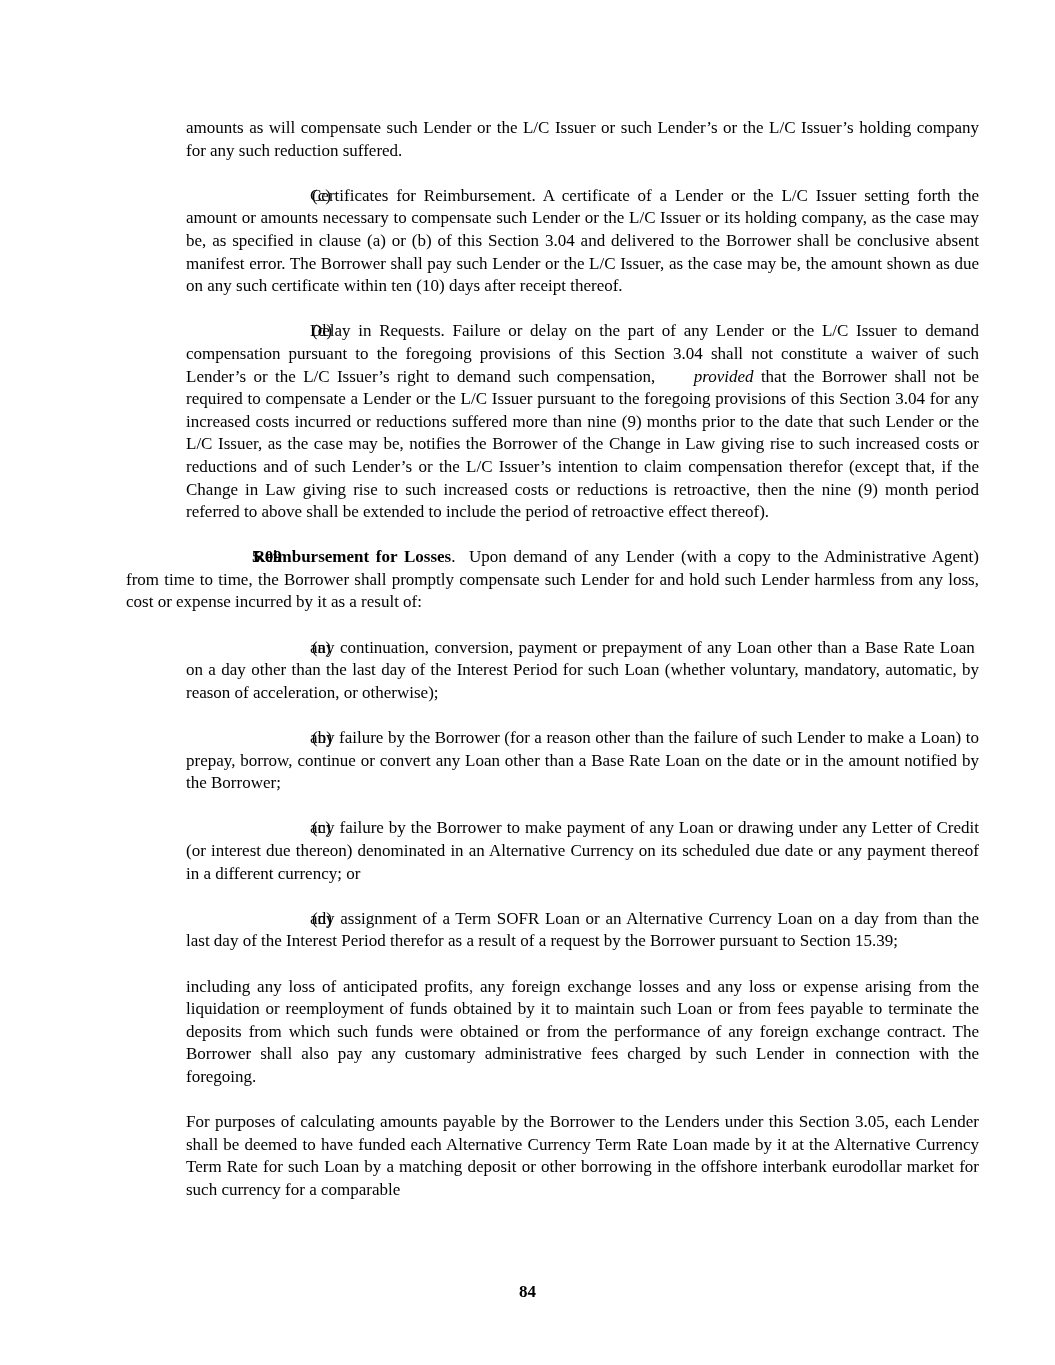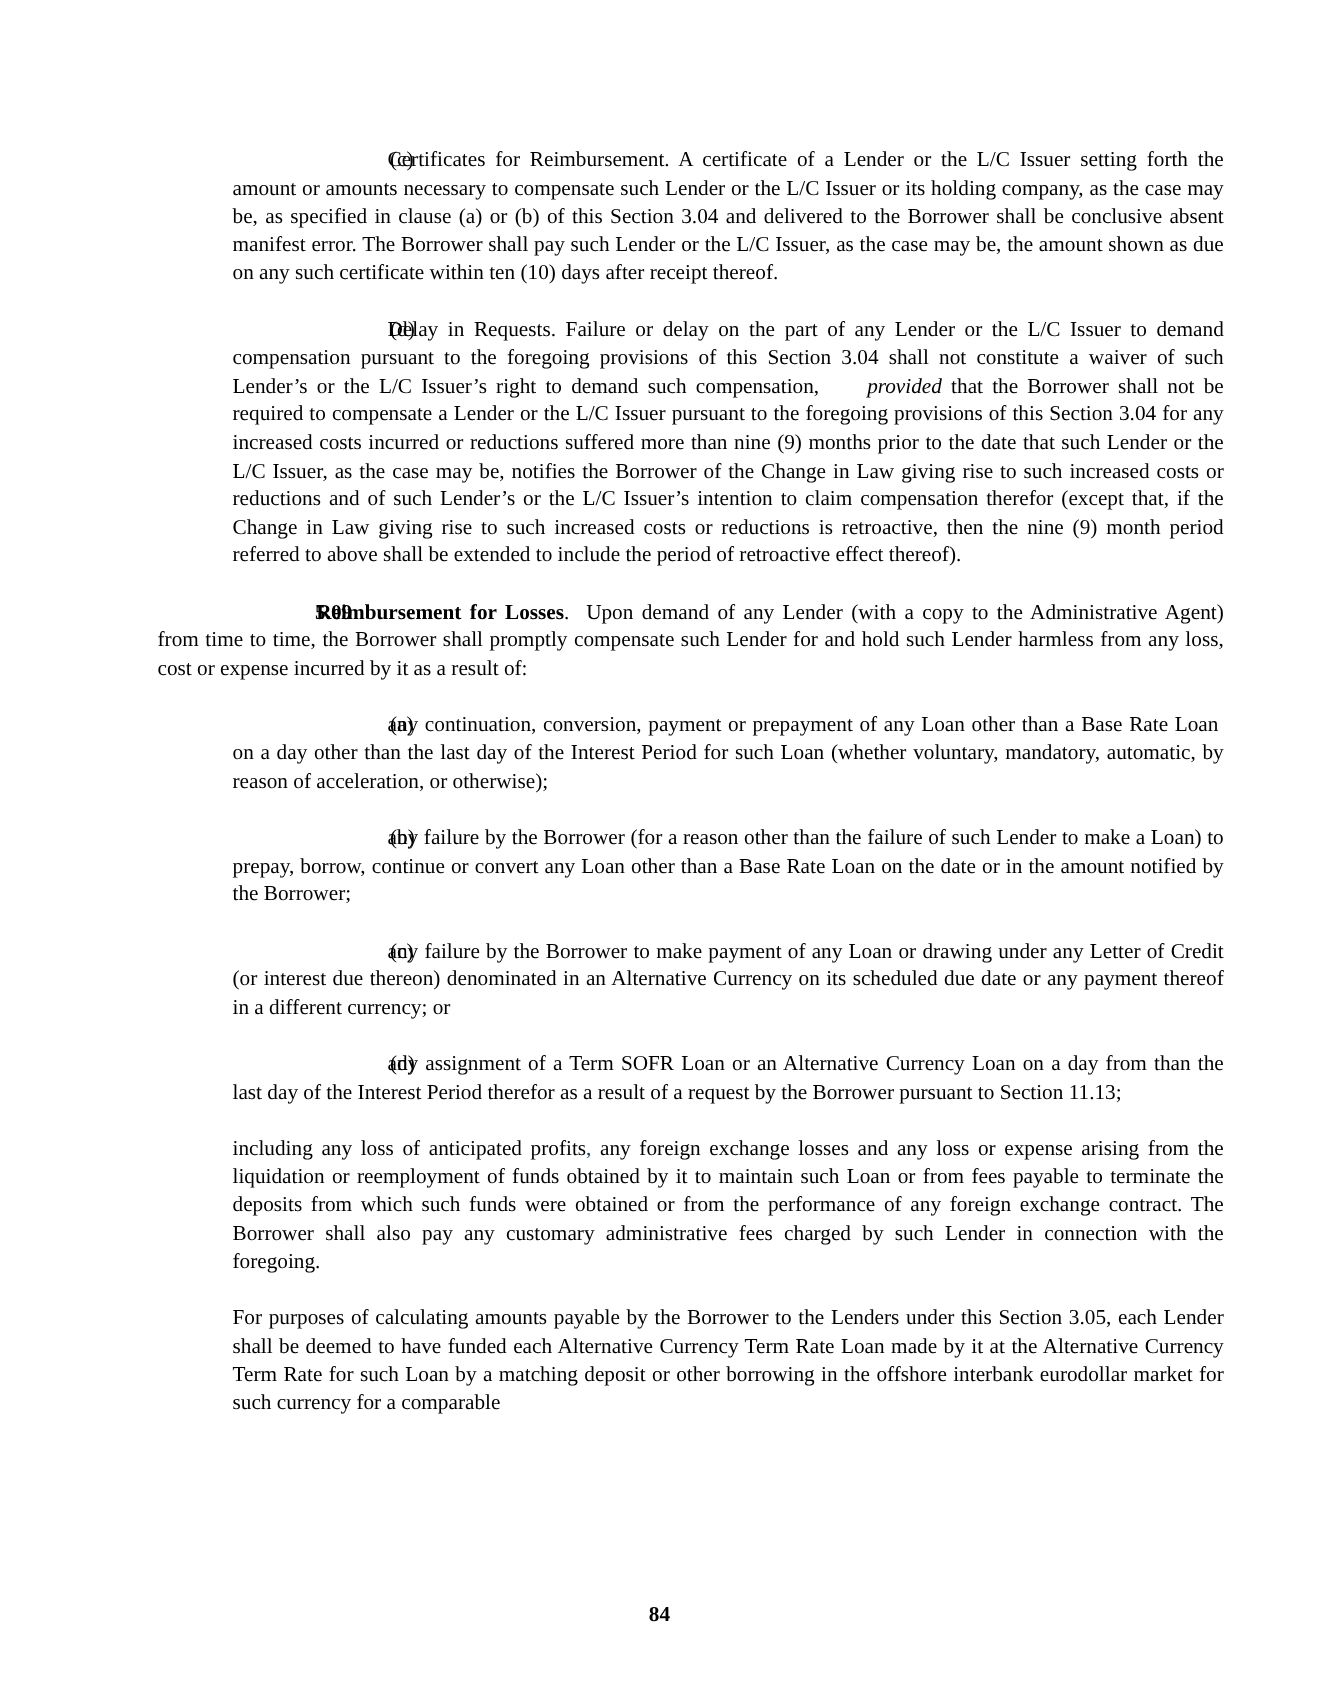--- a/index.html
+++ b/index.html
@@ -39,24 +39,25 @@
     width: 100%;
     text-align: center;
     font-weight: bold;
   }
 </style>
 </head>
 <body>
 
 <div class="page">
   <div class="content">
+      <p class="para p-indent"><span>amounts as will compensate such Lender or the L/C Issuer or such Lender’s or the L/C Issuer’s holding company for any such reduction suffered.</span></p>
       <p class="para p-indent p-first"><span class="tabspan" style="width: 61px;">(c)</span><span class="r-u">Certificates for Reimbursement</span><span>. A certificate of a Lender or the L/C Issuer setting forth the amount or amounts necessary to compensate such Lender or the L/C Issuer or its holding company, as the case may be, as specified in </span><span class="r-u">clause (a</span><span>) or </span><span class="r-u">(b</span><span>) of this </span><span class="r-u">Section 3.04</span><span> and delivered to the Borrower shall be conclusive absent manifest error. The Borrower shall pay such Lender or the L/C Issuer, as the case may be, the amount shown as due on any such certificate within ten (10) days after receipt thereof.</span></p>
       <p class="para p-indent p-first"><span class="tabspan" style="width: 61px;">(d)</span><span class="r-u">Delay in Requests</span><span>. Failure or delay on the part of any Lender or the L/C Issuer to demand compensation pursuant to the foregoing provisions of this </span><span class="r-u">Section 3.04</span><span> shall not constitute a waiver of such Lender’s or the L/C Issuer’s right to demand such compensation, </span><span class="r-i">provided</span><span> that the Borrower shall not be required to compensate a Lender or the L/C Issuer pursuant to the foregoing provisions of this </span><span class="r-u">Section 3.04</span><span> for any increased costs incurred or reductions suffered more than nine (9) months prior to the date that such Lender or the L/C Issuer, as the case may be, notifies the Borrower of the Change in Law giving rise to such increased costs or reductions and of such Lender’s or the L/C Issuer’s intention to claim compensation therefor (except that, if the Change in Law giving rise to such increased costs or reductions is retroactive, then the nine (9) month period referred to above shall be extended to include the period of retroactive effect thereof).</span></p>
       <p class="para p-first"><span class="r-b tabspan" style="width: 64px;">5.09</span><span class="r-b r-u">Reimbursement for Losses</span><span>.&nbsp; Upon demand of any Lender (with a copy to the Administrative Agent) from time to time, the Borrower shall promptly compensate such Lender for and hold such Lender harmless from any loss, cost or expense incurred by it as a result of:</span></p>
       <p class="para p-indent p-first"><span class="tabspan" style="width: 61px;">(a)</span><span>any continuation, conversion, payment or prepayment of any Loan other than a Base Rate Loan&nbsp; on a day other than the last day of the Interest Period for such Loan (whether voluntary, mandatory, automatic, by reason of acceleration, or otherwise);</span></p>
       <p class="para p-indent p-first"><span class="tabspan" style="width: 61px;">(b)</span><span>any failure by the Borrower (for a reason other than the failure of such Lender to make a Loan) to prepay, borrow, continue or convert any Loan other than a Base Rate Loan on the date or in the amount notified by the Borrower;</span></p>
       <p class="para p-indent p-first"><span class="tabspan" style="width: 61px;">(c)</span><span>any failure by the Borrower to make payment of any Loan or drawing under any Letter of Credit (or interest due thereon) denominated in an Alternative Currency on its scheduled due date or any payment thereof in a different currency; or</span></p>
-      <p class="para p-indent p-first"><span class="tabspan" style="width: 61px;">(d)</span><span>any assignment of a Term SOFR Loan or an Alternative Currency Loan on a day from than the last day of the Interest Period therefor as a result of a request by the Borrower pursuant to </span><span class="r-u">Section 11.13</span><span>;</span></p>
+      <p class="para p-indent p-first"><span class="tabspan" style="width: 61px;">(d)</span><span>any assignment of a Term SOFR Loan or an Alternative Currency Loan on a day from than the last day of the Interest Period therefor as a result of a request by the Borrower pursuant to </span><span class="r-u">Section 15.39</span><span>;</span></p>
       <p class="para p-indent"><span>including any loss of anticipated profits</span><span style="color: rgb(31, 56, 100);">,</span><span> any foreign exchange losses and any loss or expense arising from the liquidation or reemployment of funds obtained by it to maintain such Loan or from fees payable to terminate the deposits from which such funds were obtained or from the performance of any foreign exchange contract. The Borrower shall also pay any customary administrative fees charged by such Lender in connection with the foregoing.</span></p>
       <p class="para p-indent"><span>For purposes of calculating amounts payable by the Borrower to the Lenders under this </span><span class="r-u">Section 3.05</span><span>, each Lender shall be deemed to have funded each Alternative Currency Term Rate Loan made by it at the Alternative Currency Term Rate for such Loan by a matching deposit or other borrowing in the offshore interbank eurodollar market for such currency for a comparable</span></p>
     </div>
   <div class="page-number">84</div>
 </div>
 
 </body></html>

